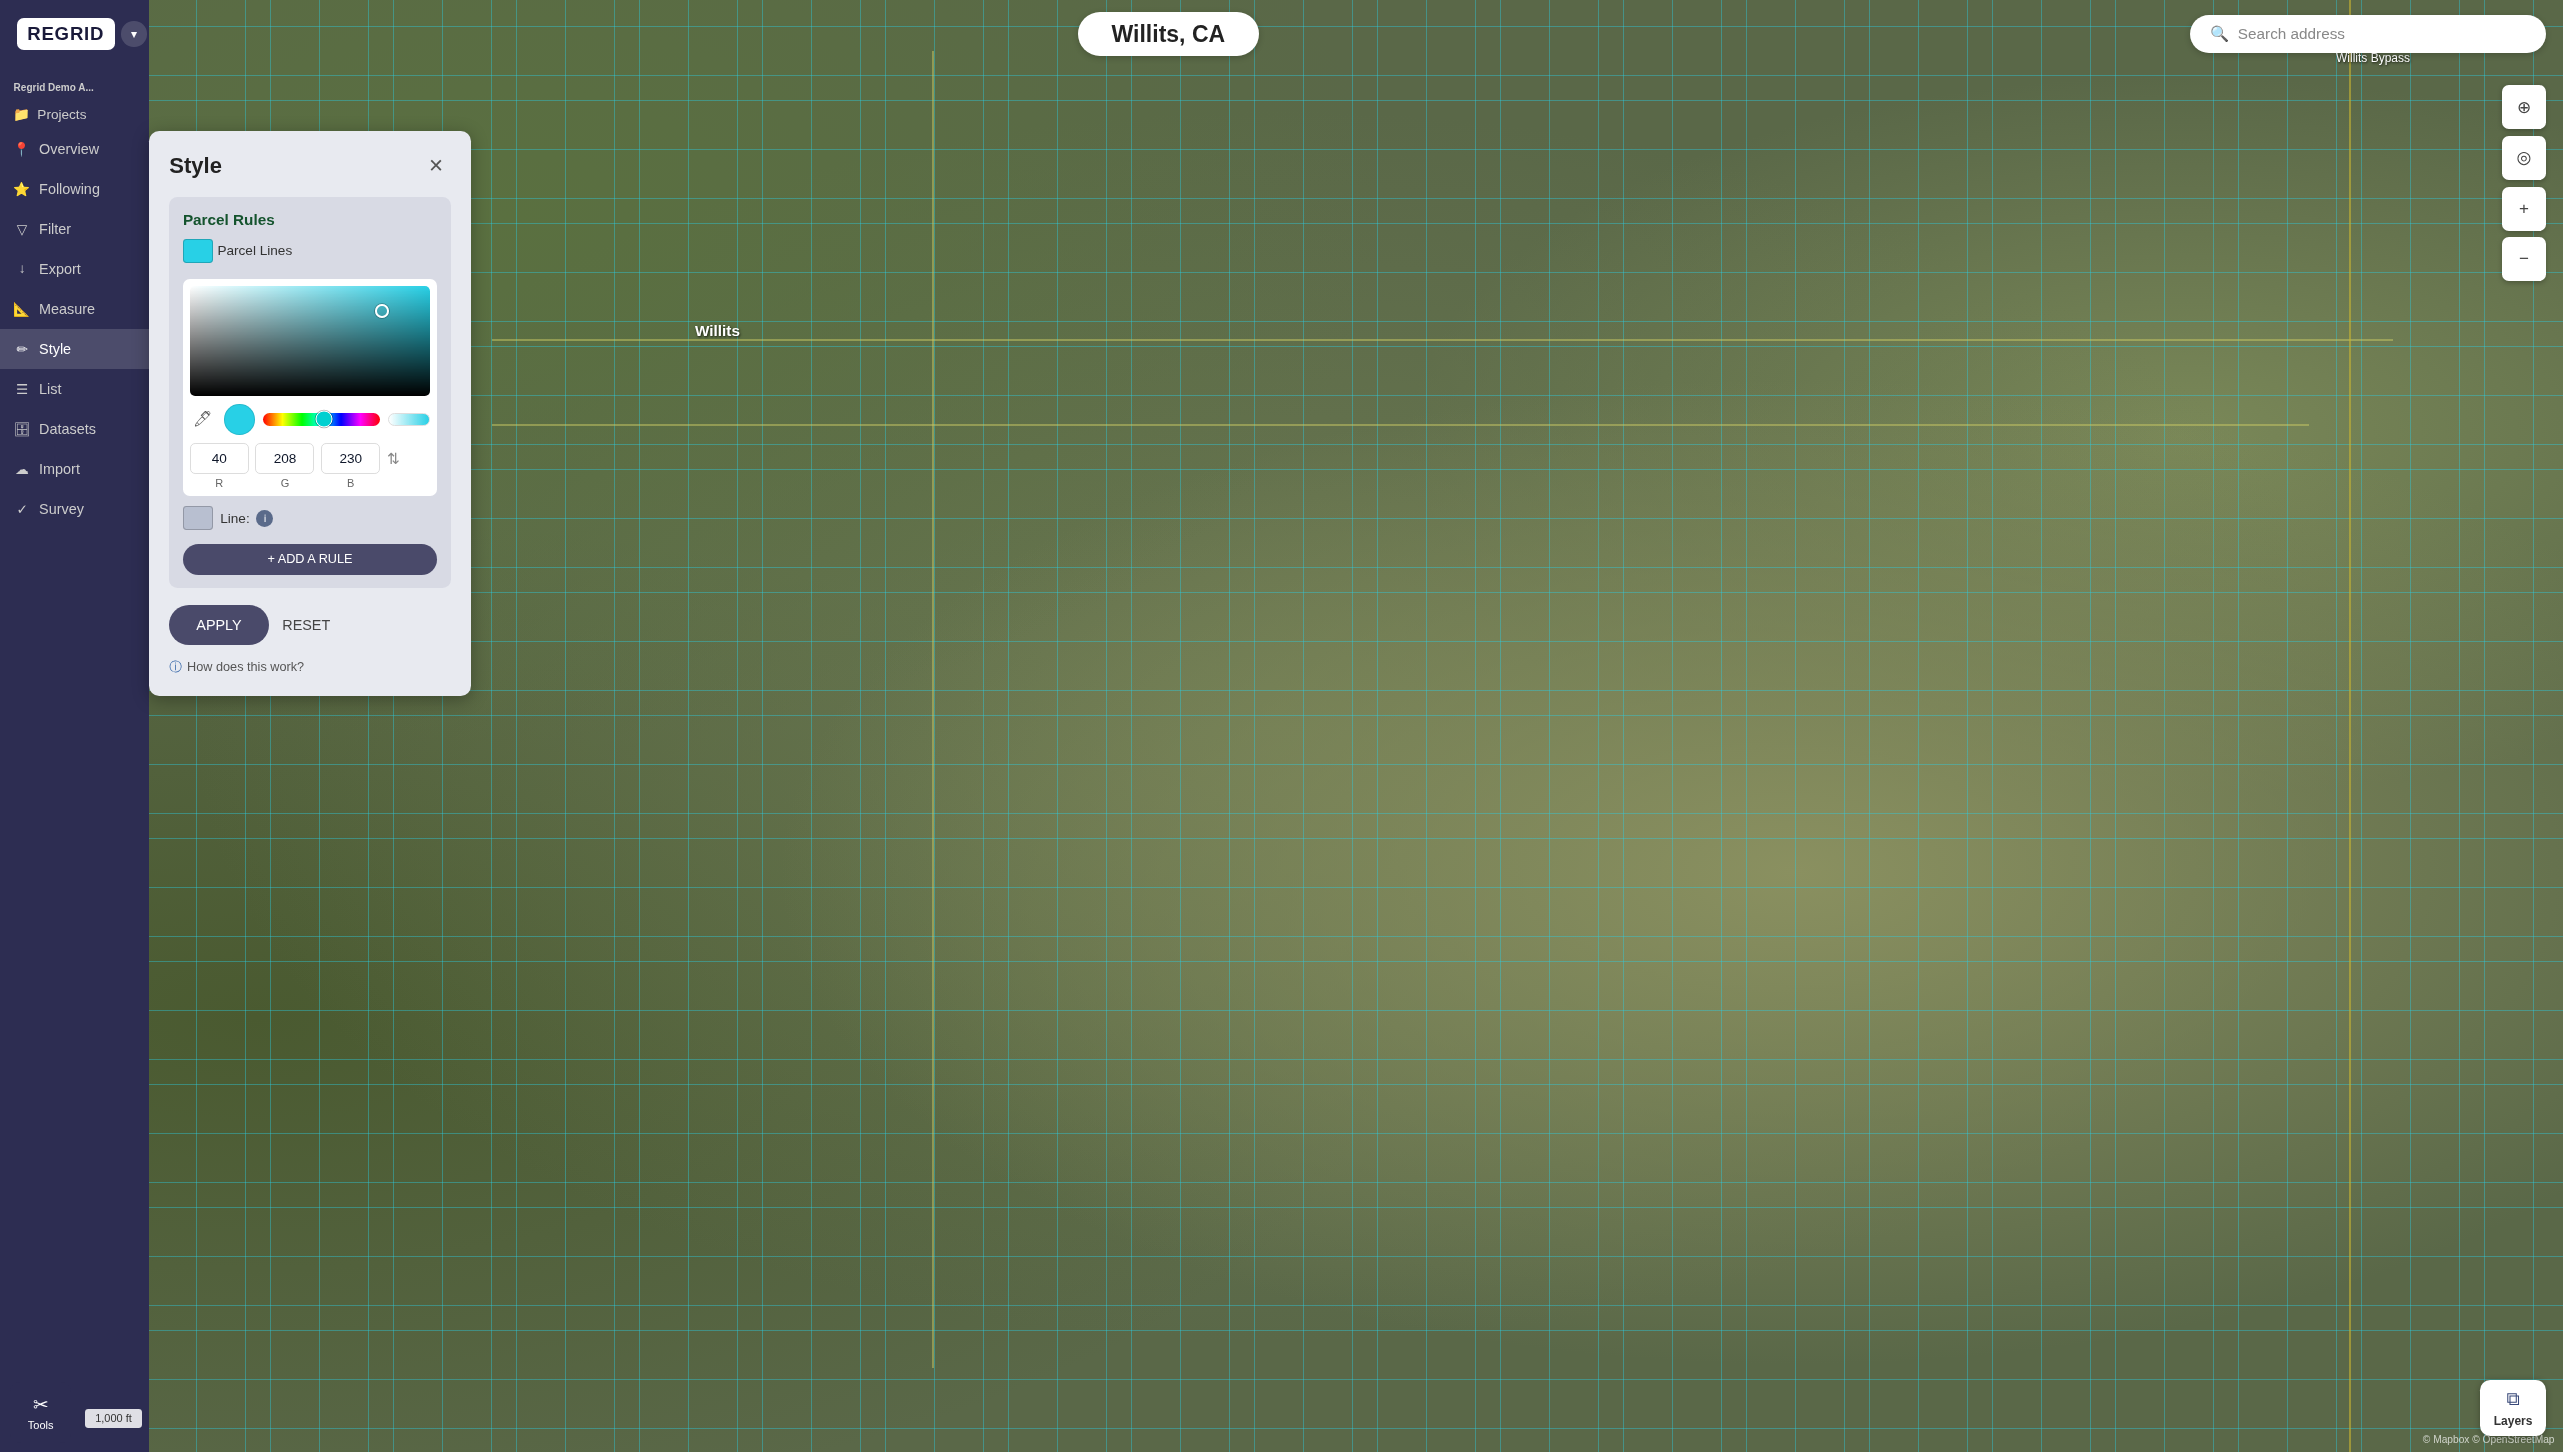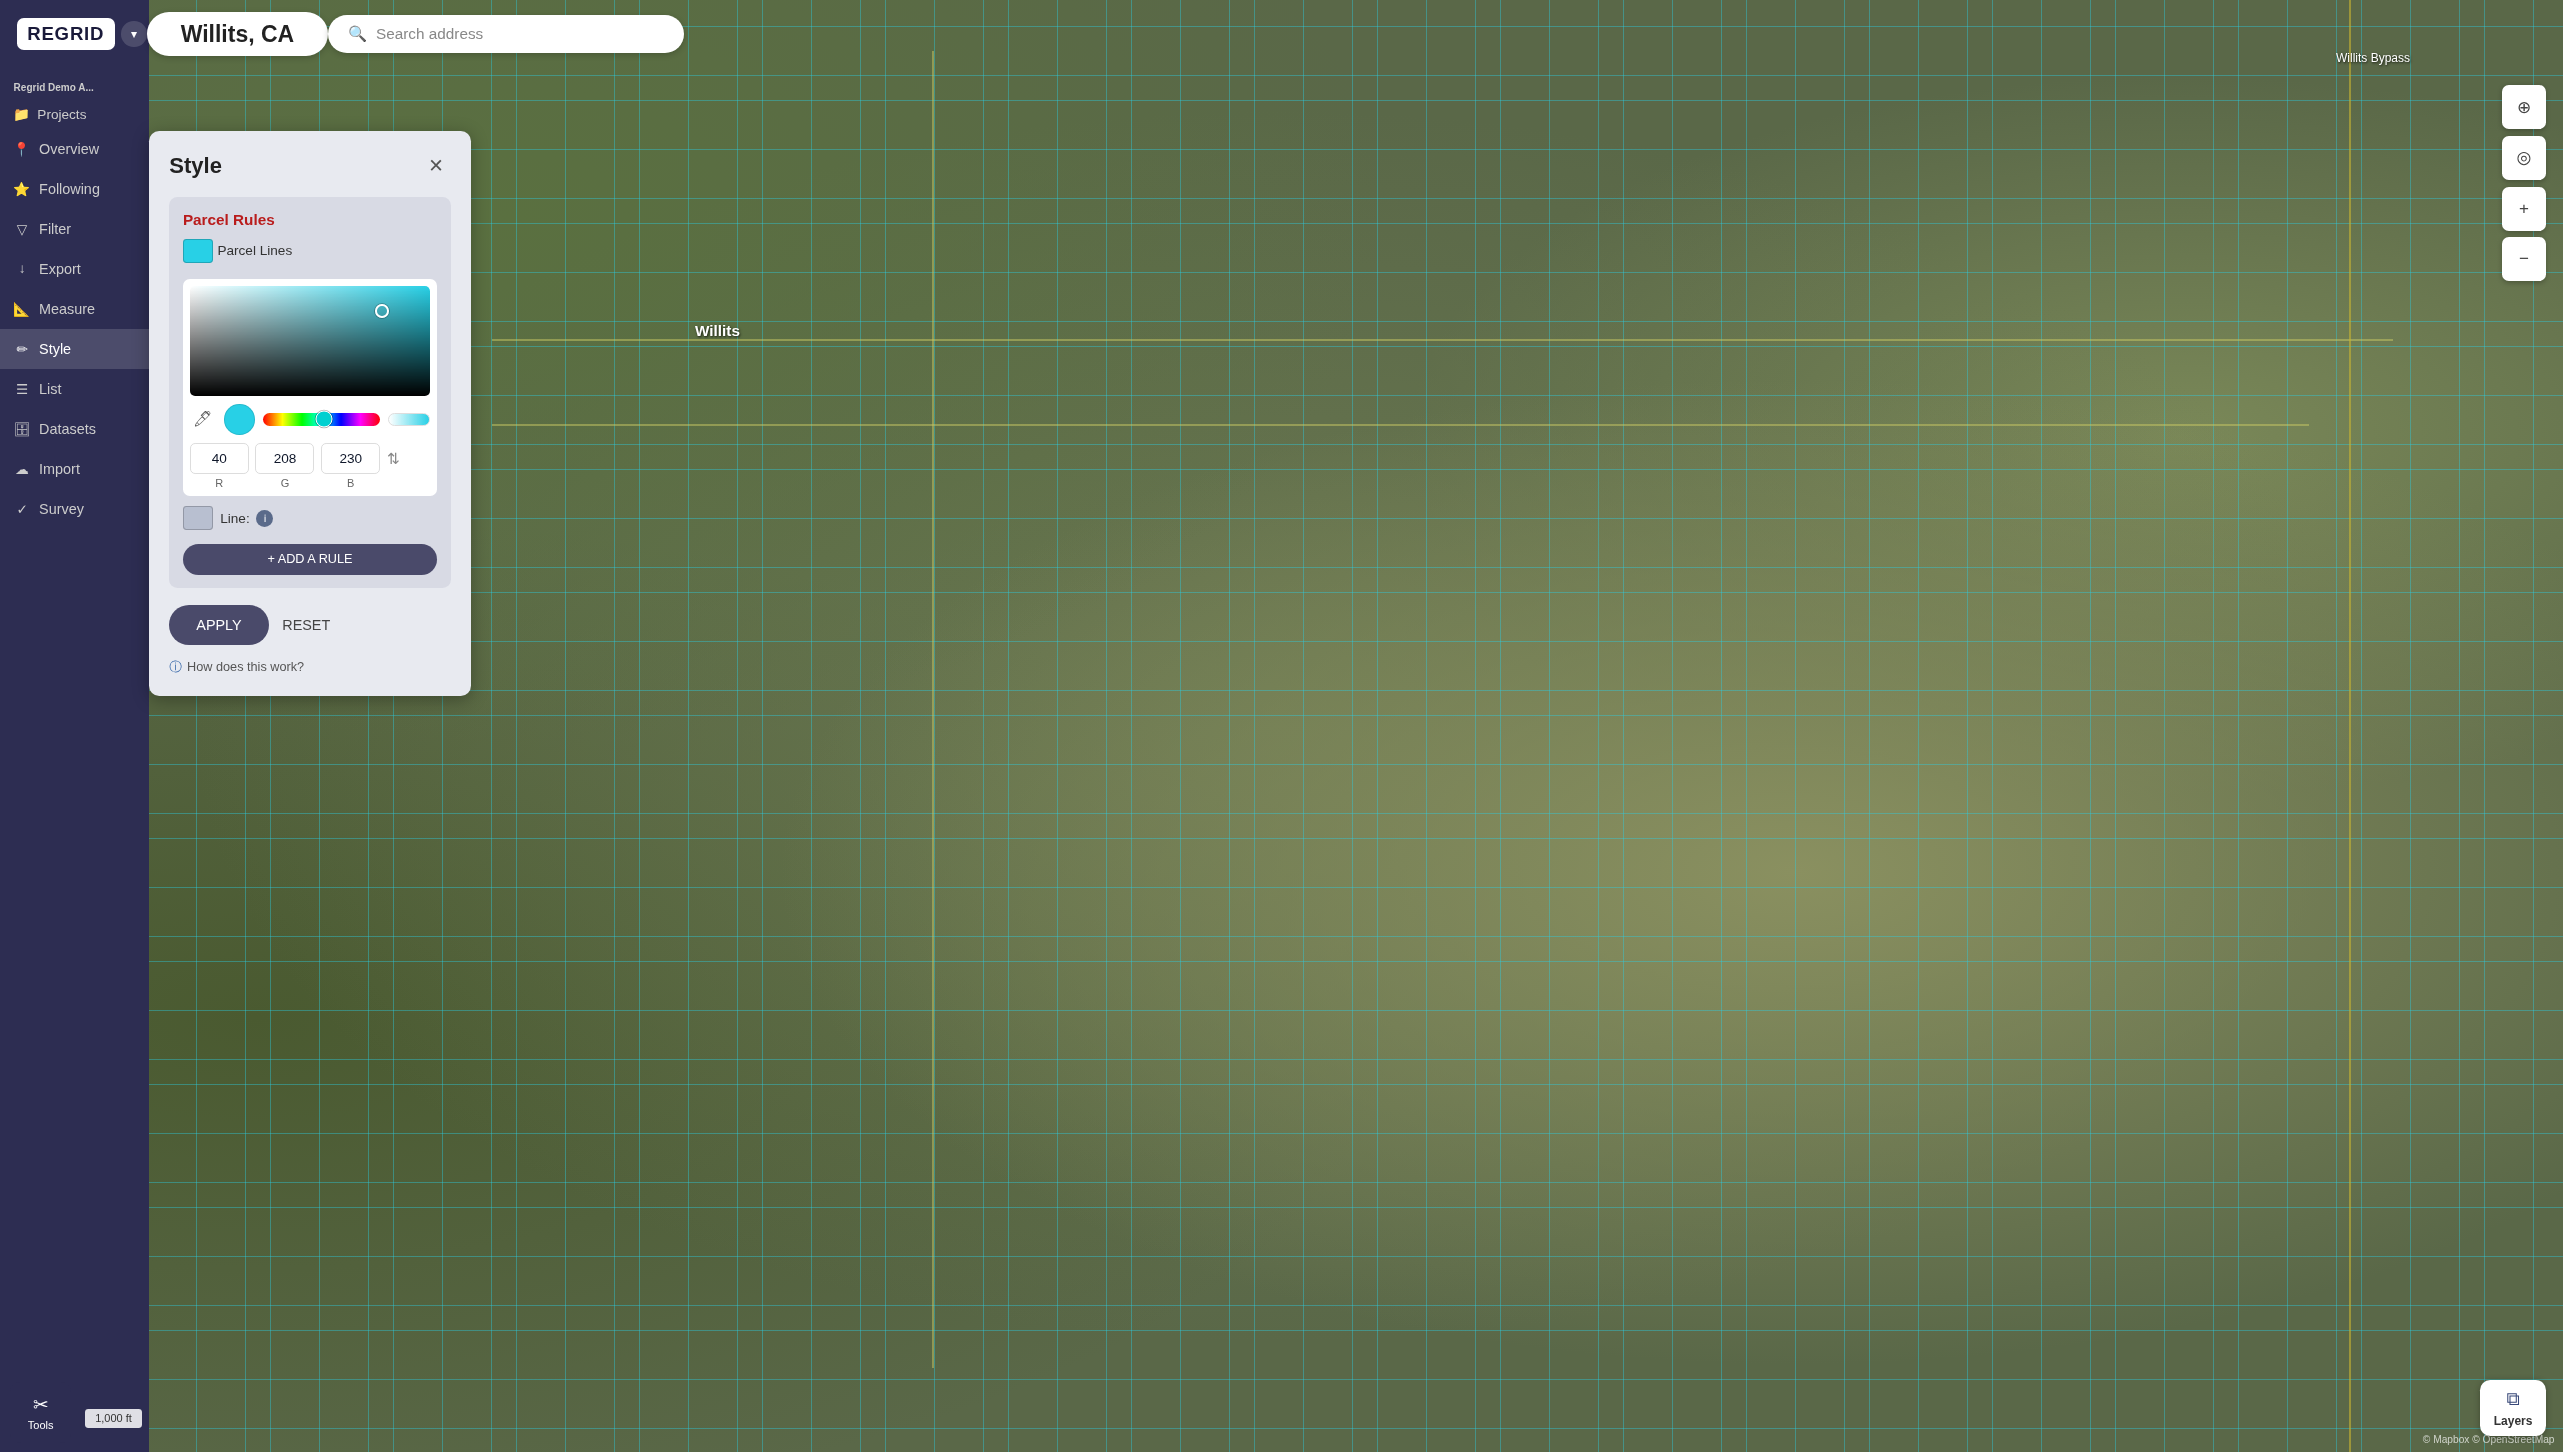--- a/index.html
+++ b/index.html
@@ -31,20 +31,21 @@
         repeating-linear-gradient(90deg, transparent, transparent 24px, rgba(40,208,230,0.4) 24px, rgba(40,208,230,0.4) 24.6px);
     }
 
     
     #header {
       position: absolute;
       top: 0; left: 0; right: 0;
       height: 68px;
       display: flex;
       align-items: center;
+      justify-content: space-between;
       padding: 0 17px;
       z-index: 100;
     }
 
     
     #logo-area {
       display: flex;
       align-items: center;
       gap: 6.8px;
     }
@@ -177,21 +178,21 @@
 
     
     #parcel-rules {
       background: #d8dae4;
       border-radius: 8.5px;
       padding: 13.6px;
     }
     #parcel-rules-title {
       font-size: 15.3px;
       font-weight: 700;
-      color: #b91c1c;
+      color: #14532d;
       margin-bottom: 10.2px;
     }
     .parcel-line-row {
       display: flex;
       align-items: center;
       gap: 4px;
       margin-bottom: 16px;
     }
     .color-swatch {
       width: 30.5px;

